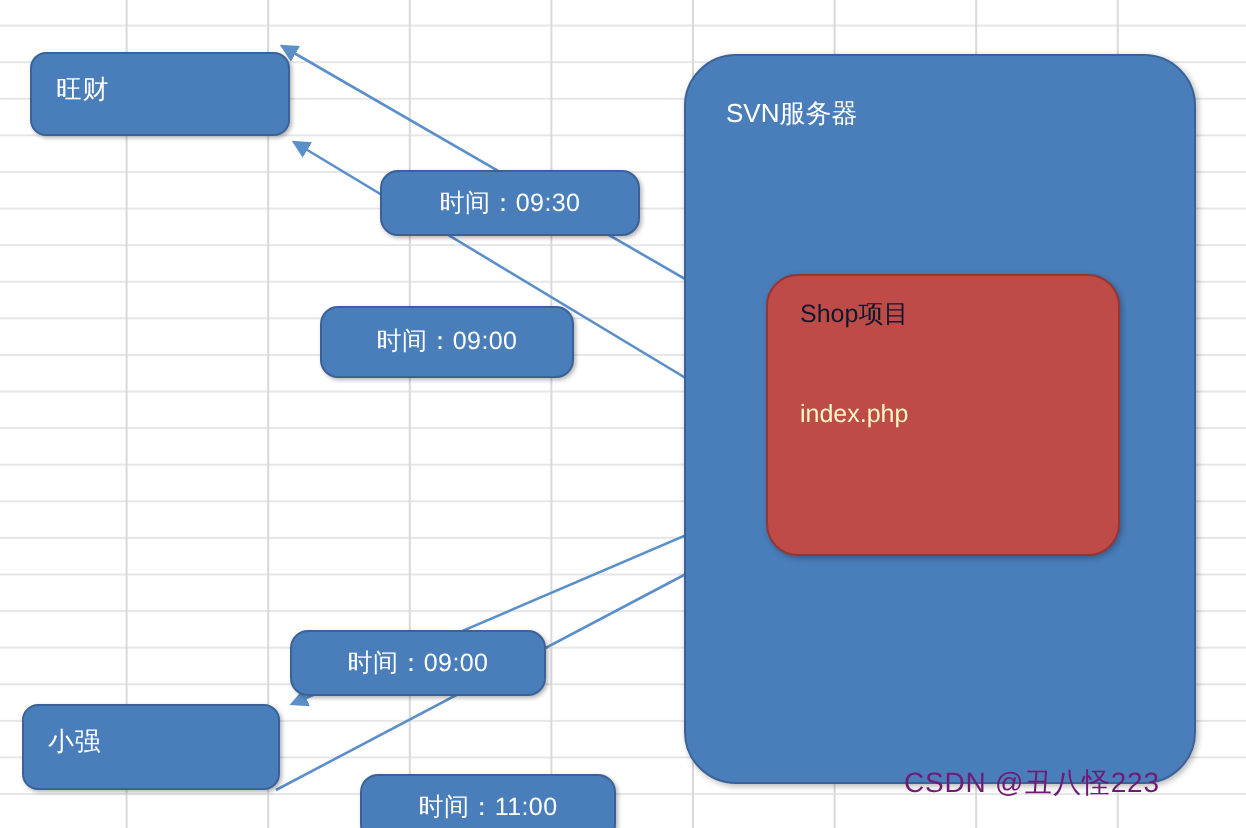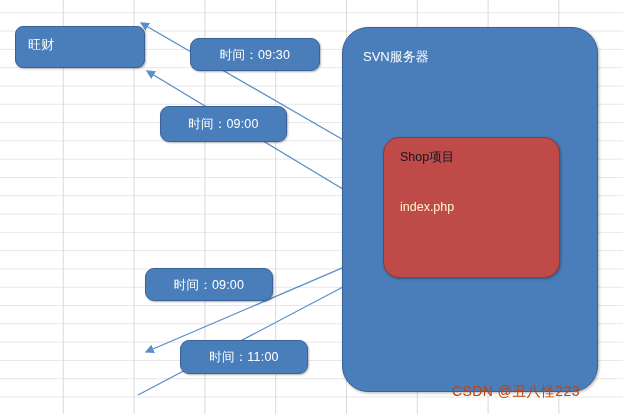--- a/index.html
+++ b/index.html
@@ -43,20 +43,21 @@
     left:12px;top:9px;
     font-size:13px;
     letter-spacing:0.3px;
     white-space:nowrap;
   }
   .time-box{
     background:#4A7EBB;
     border:1px solid #3A6299;
     border-radius:9px;
     box-shadow:1px 1px 2px rgba(0,0,0,0.30);
+    margin-top:47px;
   }
   .time-box .lbl{
     position:absolute;
     left:0;right:0;top:50%;
     transform:translateY(-50%);
     text-align:center;
     font-size:12.5px;
     white-space:nowrap;
     letter-spacing:0.2px;
   }
@@ -83,21 +84,21 @@
     font-size:12.5px;white-space:nowrap;color:#0f172a;
   }
   #project-box .lbl-file{
     position:absolute;left:16px;top:62px;
     font-size:12.5px;white-space:nowrap;color:#fef9c3;
   }
   #watermark{
     position:absolute;
     left:452px;top:383px;
     font-size:14px;
-    color:#c2410c;
+    color:#701a75;
     white-space:nowrap;
     letter-spacing:0.4px;
   }
 </style>
 </head>
 <body>
 
 <div id="canvas">
 
   <div id="grid"></div>
@@ -120,20 +121,23 @@
 
   <div class="shape" id="project-box">
     <span class="lbl-title">Shop项目</span>
     <span class="lbl-file">index.php</span>
   </div>
 
   <div class="shape rounded-box node-box" style="left:15px;top:26px;width:130px;height:42px;">
     <span class="lbl">旺财</span>
   </div>
 
+  <div class="shape rounded-box node-box" style="left:11px;top:352px;width:129px;height:43px;">
+    <span class="lbl">小强</span>
+  </div>
 
   <div class="shape time-box" style="left:190px;top:38px;width:130px;height:33px;">
     <span class="lbl">时间：09:30</span>
   </div>
 
   <div class="shape time-box" style="left:160px;top:106px;width:127px;height:36px;">
     <span class="lbl">时间：09:00</span>
   </div>
 
   <div class="shape time-box" style="left:145px;top:268px;width:128px;height:33px;">

